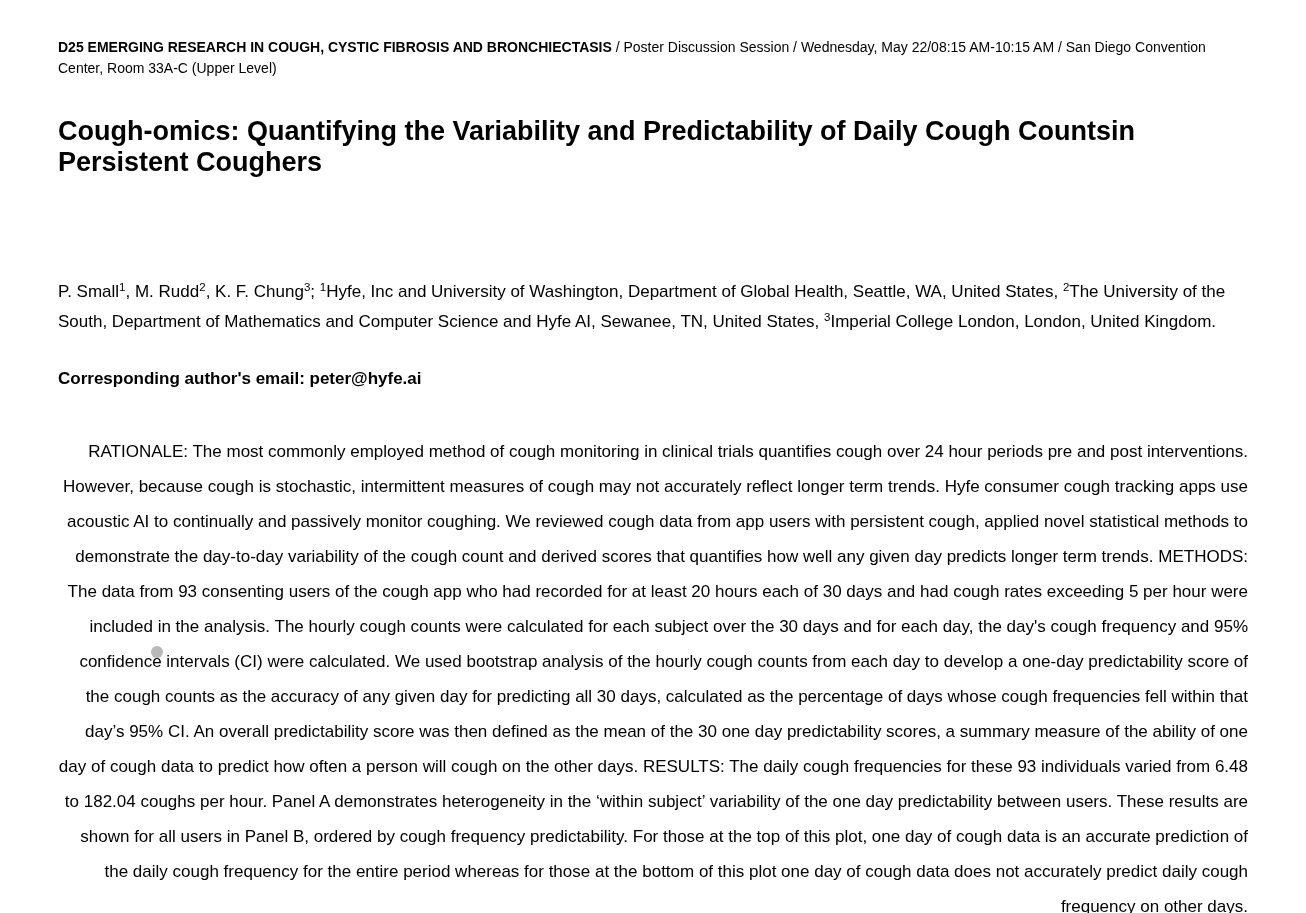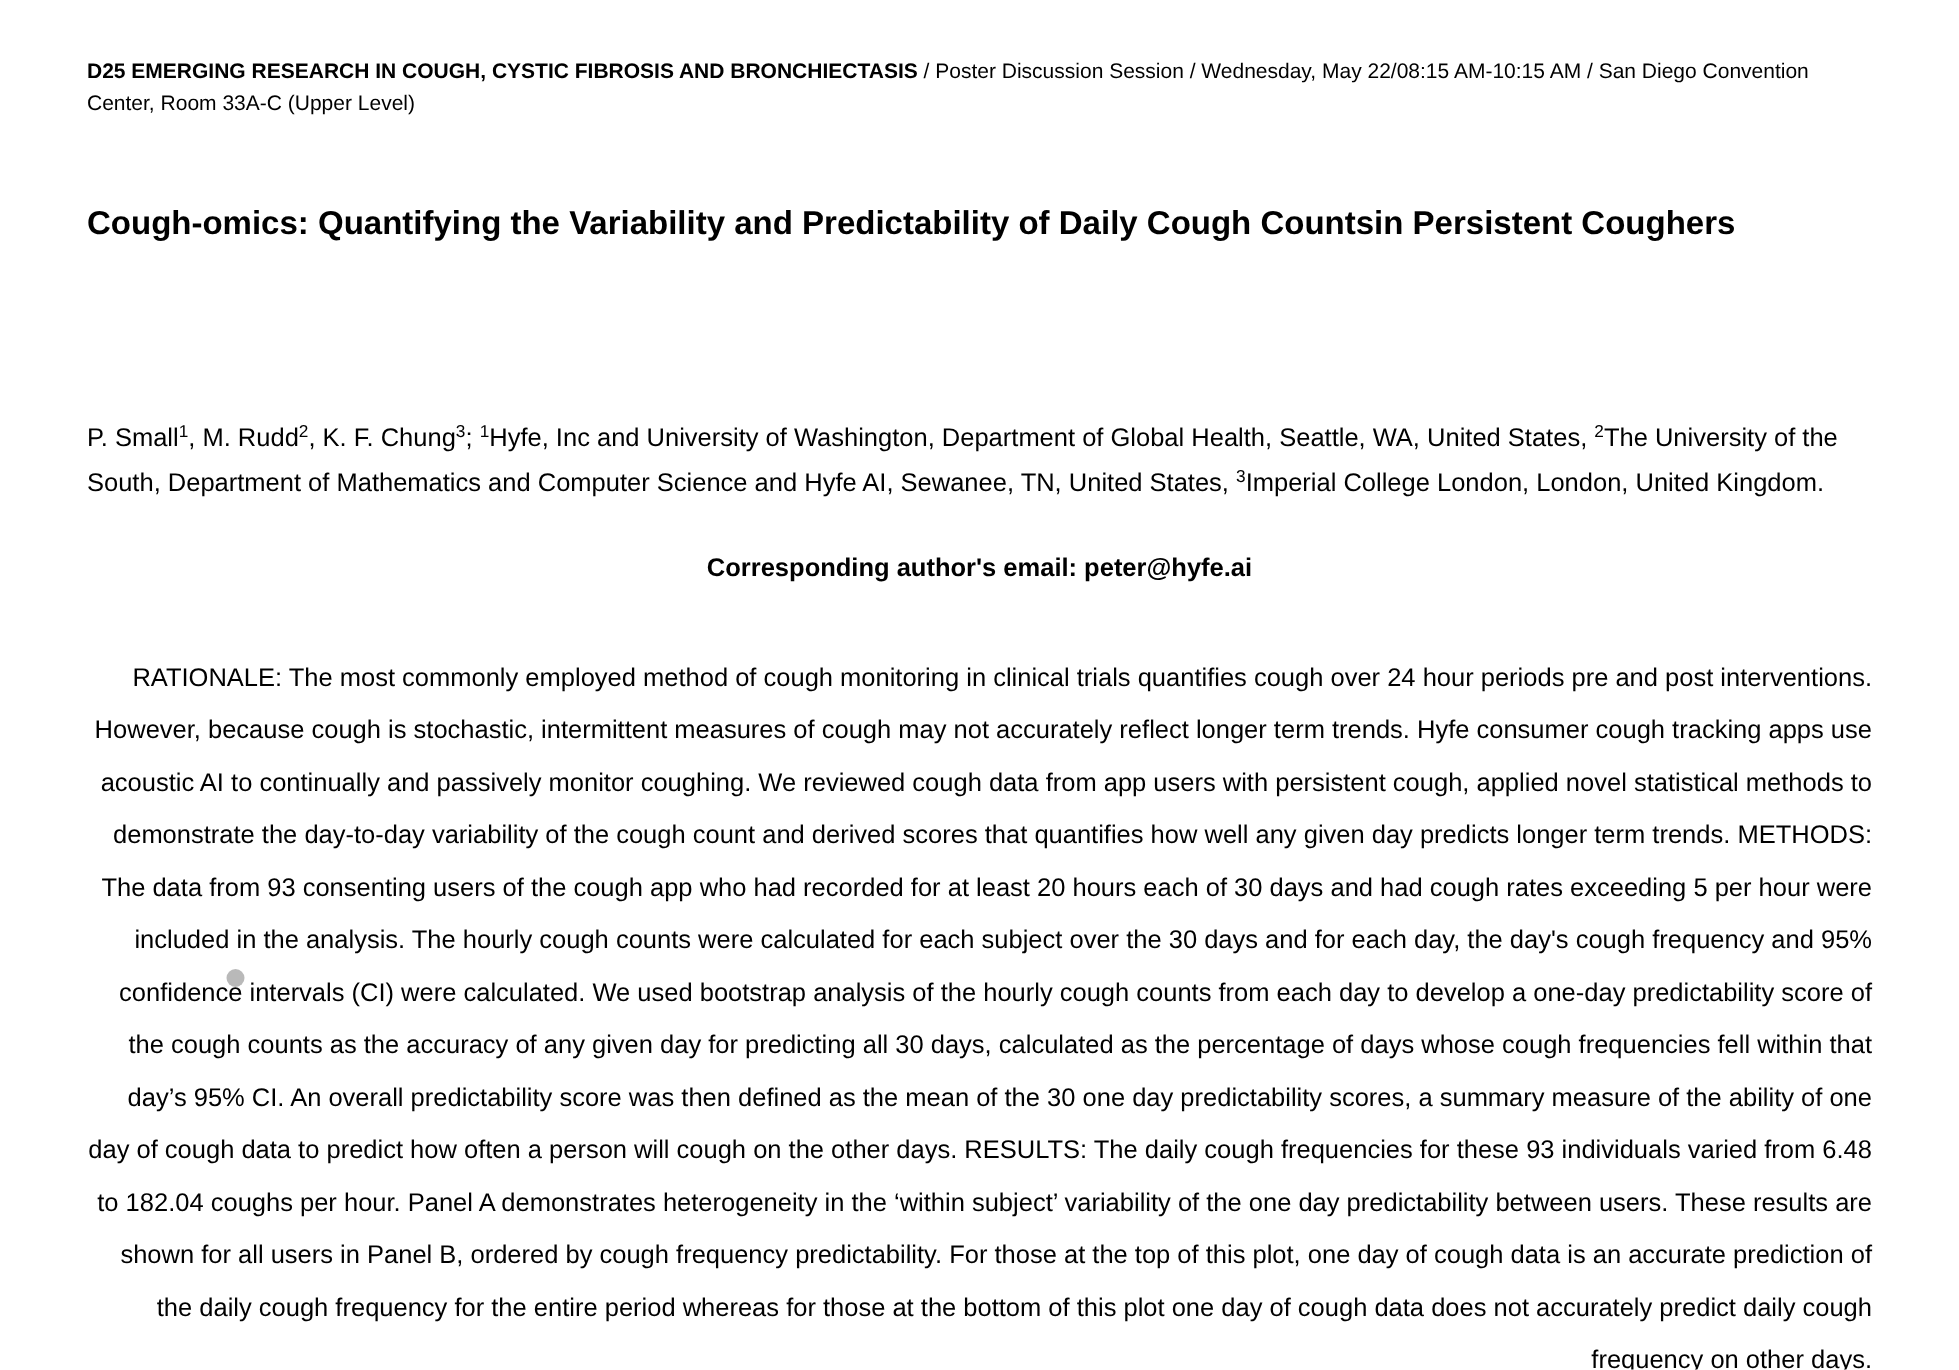--- a/index.html
+++ b/index.html
@@ -31,23 +31,23 @@
     line-height: 21px;
     letter-spacing: 0;
   }
   .session-header .hl {
     font-weight: bold;
   }
 
   .paper-title {
     position: absolute;
     left: 58px;
-    top: 133px;
+    top: 116px;
     width: 1180px;
-    font-size: 22px;
+    font-size: 27px;
     line-height: 31px;
     font-weight: bold;
   }
 
   .authors {
     position: absolute;
     left: 58px;
     top: 253px;
     width: 1190px;
     font-size: 17px;
@@ -63,21 +63,20 @@
   }
 
   .corresponding {
     position: absolute;
     left: 58px;
     top: 366px;
     width: 1190px;
     font-size: 17px;
     line-height: 25px;
     font-weight: bold;
-    text-align: center;
   }
 
   .abstract {
     position: absolute;
     left: 58px;
     top: 434px;
     width: 1190px;
     font-size: 17px;
     line-height: 35px;
     text-align: right;

